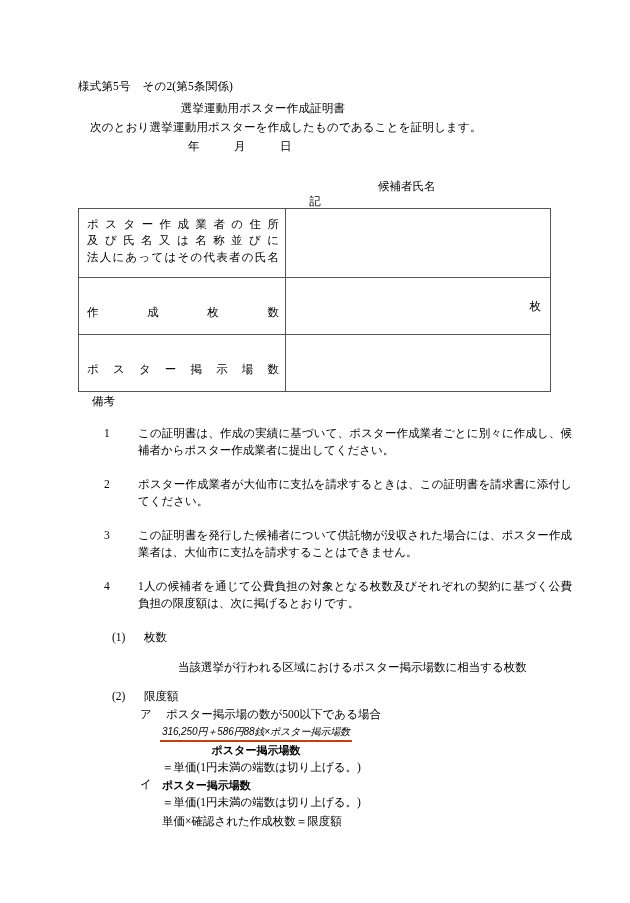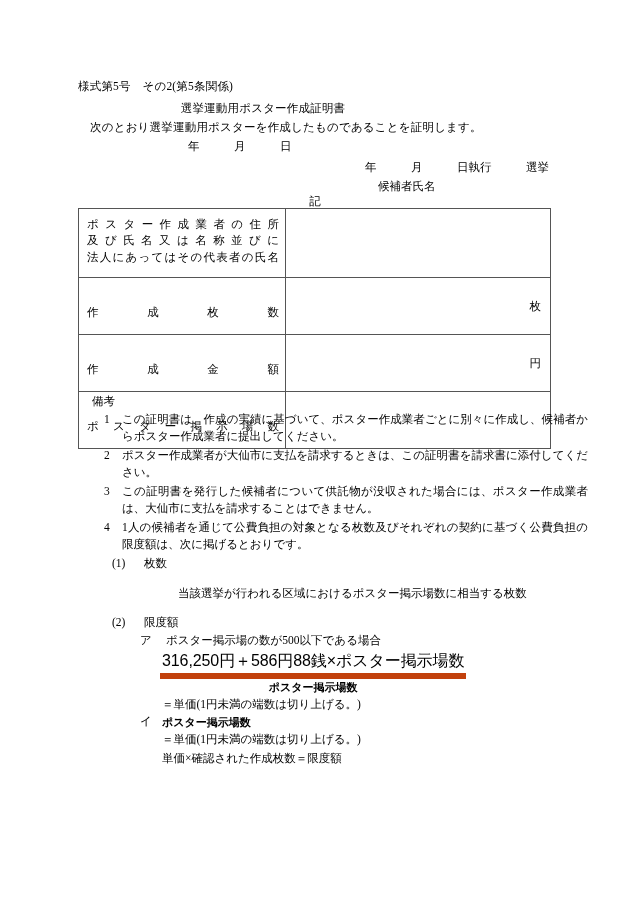--- a/index.html
+++ b/index.html
@@ -117,21 +117,21 @@
     line-height: 1.52;
     font-size: 11.5px;
     text-align: justify;
     width: 466px;
   }
   .note .num {
     position: absolute;
     left: 26px; top: 0;
     width: 16px;
   }
-  .note p { margin: 0; }
+  .note p { margin: 16px; }
   .sub {
     position: relative;
     padding-left: 66px;
     line-height: 1.55;
     font-size: 11.5px;
     margin: 0;
   }
   .sub .marker {
     position: absolute;
     left: 34px; top: 0;
@@ -159,25 +159,26 @@
     margin: 1px 0 1px 0;
     padding-left: 82px;
     font-family: "Liberation Sans", "DejaVu Sans", sans-serif;
   }
   .frac {
     display: inline-block;
     text-align: center;
   }
   .frac .numer {
     display: block;
-    font-size: 16px;
+    font-size: 10px;
     padding: 0 2px 1px 2px;
-    border-bottom: 6px solid #c2410c;
+    border-bottom: 2px solid #c2410c;
     white-space: nowrap;
     letter-spacing: -0.1px;
+    font-style: italic;
   }
   .frac .denom {
     display: block;
     font-size: 11px;
     padding: 1px 2px 0 2px;
     white-space: nowrap;
     font-weight: bold;
   }
   .eq-line {
     padding-left: 84px;
@@ -200,21 +201,20 @@
 <div class="page">
 
   <div class="form-no">様式第5号　その2(第5条関係)</div>
 
   <div class="doc-title">選挙運動用ポスター作成証明書</div>
 
   <div class="lead">次のとおり選挙運動用ポスターを作成したものであることを証明します。</div>
 
   <div class="date-line-left">年　　　月　　　日</div>
 
-  <div class="date-line-right">年　　　月　　　日執行　　　選挙</div>
 
   <div class="candidate-line">候補者氏名</div>
 
   <div class="ki-mark">記</div>
 
   <table class="form-table">
     <tbody>
       <tr class="row-addr">
         <td class="label">
           <span class="spread-line">ポスター作成業者の住所</span>
@@ -222,26 +222,20 @@
           <span class="spread-line">法人にあってはその代表者の氏名</span>
         </td>
         <td class="value"></td>
       </tr>
       <tr class="row-sheets">
         <td class="label">
           <span class="spread-line">作成枚数</span>
         </td>
         <td class="value">枚</td>
       </tr>
-      <tr class="row-amount">
-        <td class="label">
-          <span class="spread-line">作成金額</span>
-        </td>
-        <td class="value">円</td>
-      </tr>
       <tr class="row-boards">
         <td class="label">
           <span class="spread-line">ポスター掲示場数</span>
         </td>
         <td class="value"></td>
       </tr>
     </tbody>
   </table>
 
   <div class="notes">

